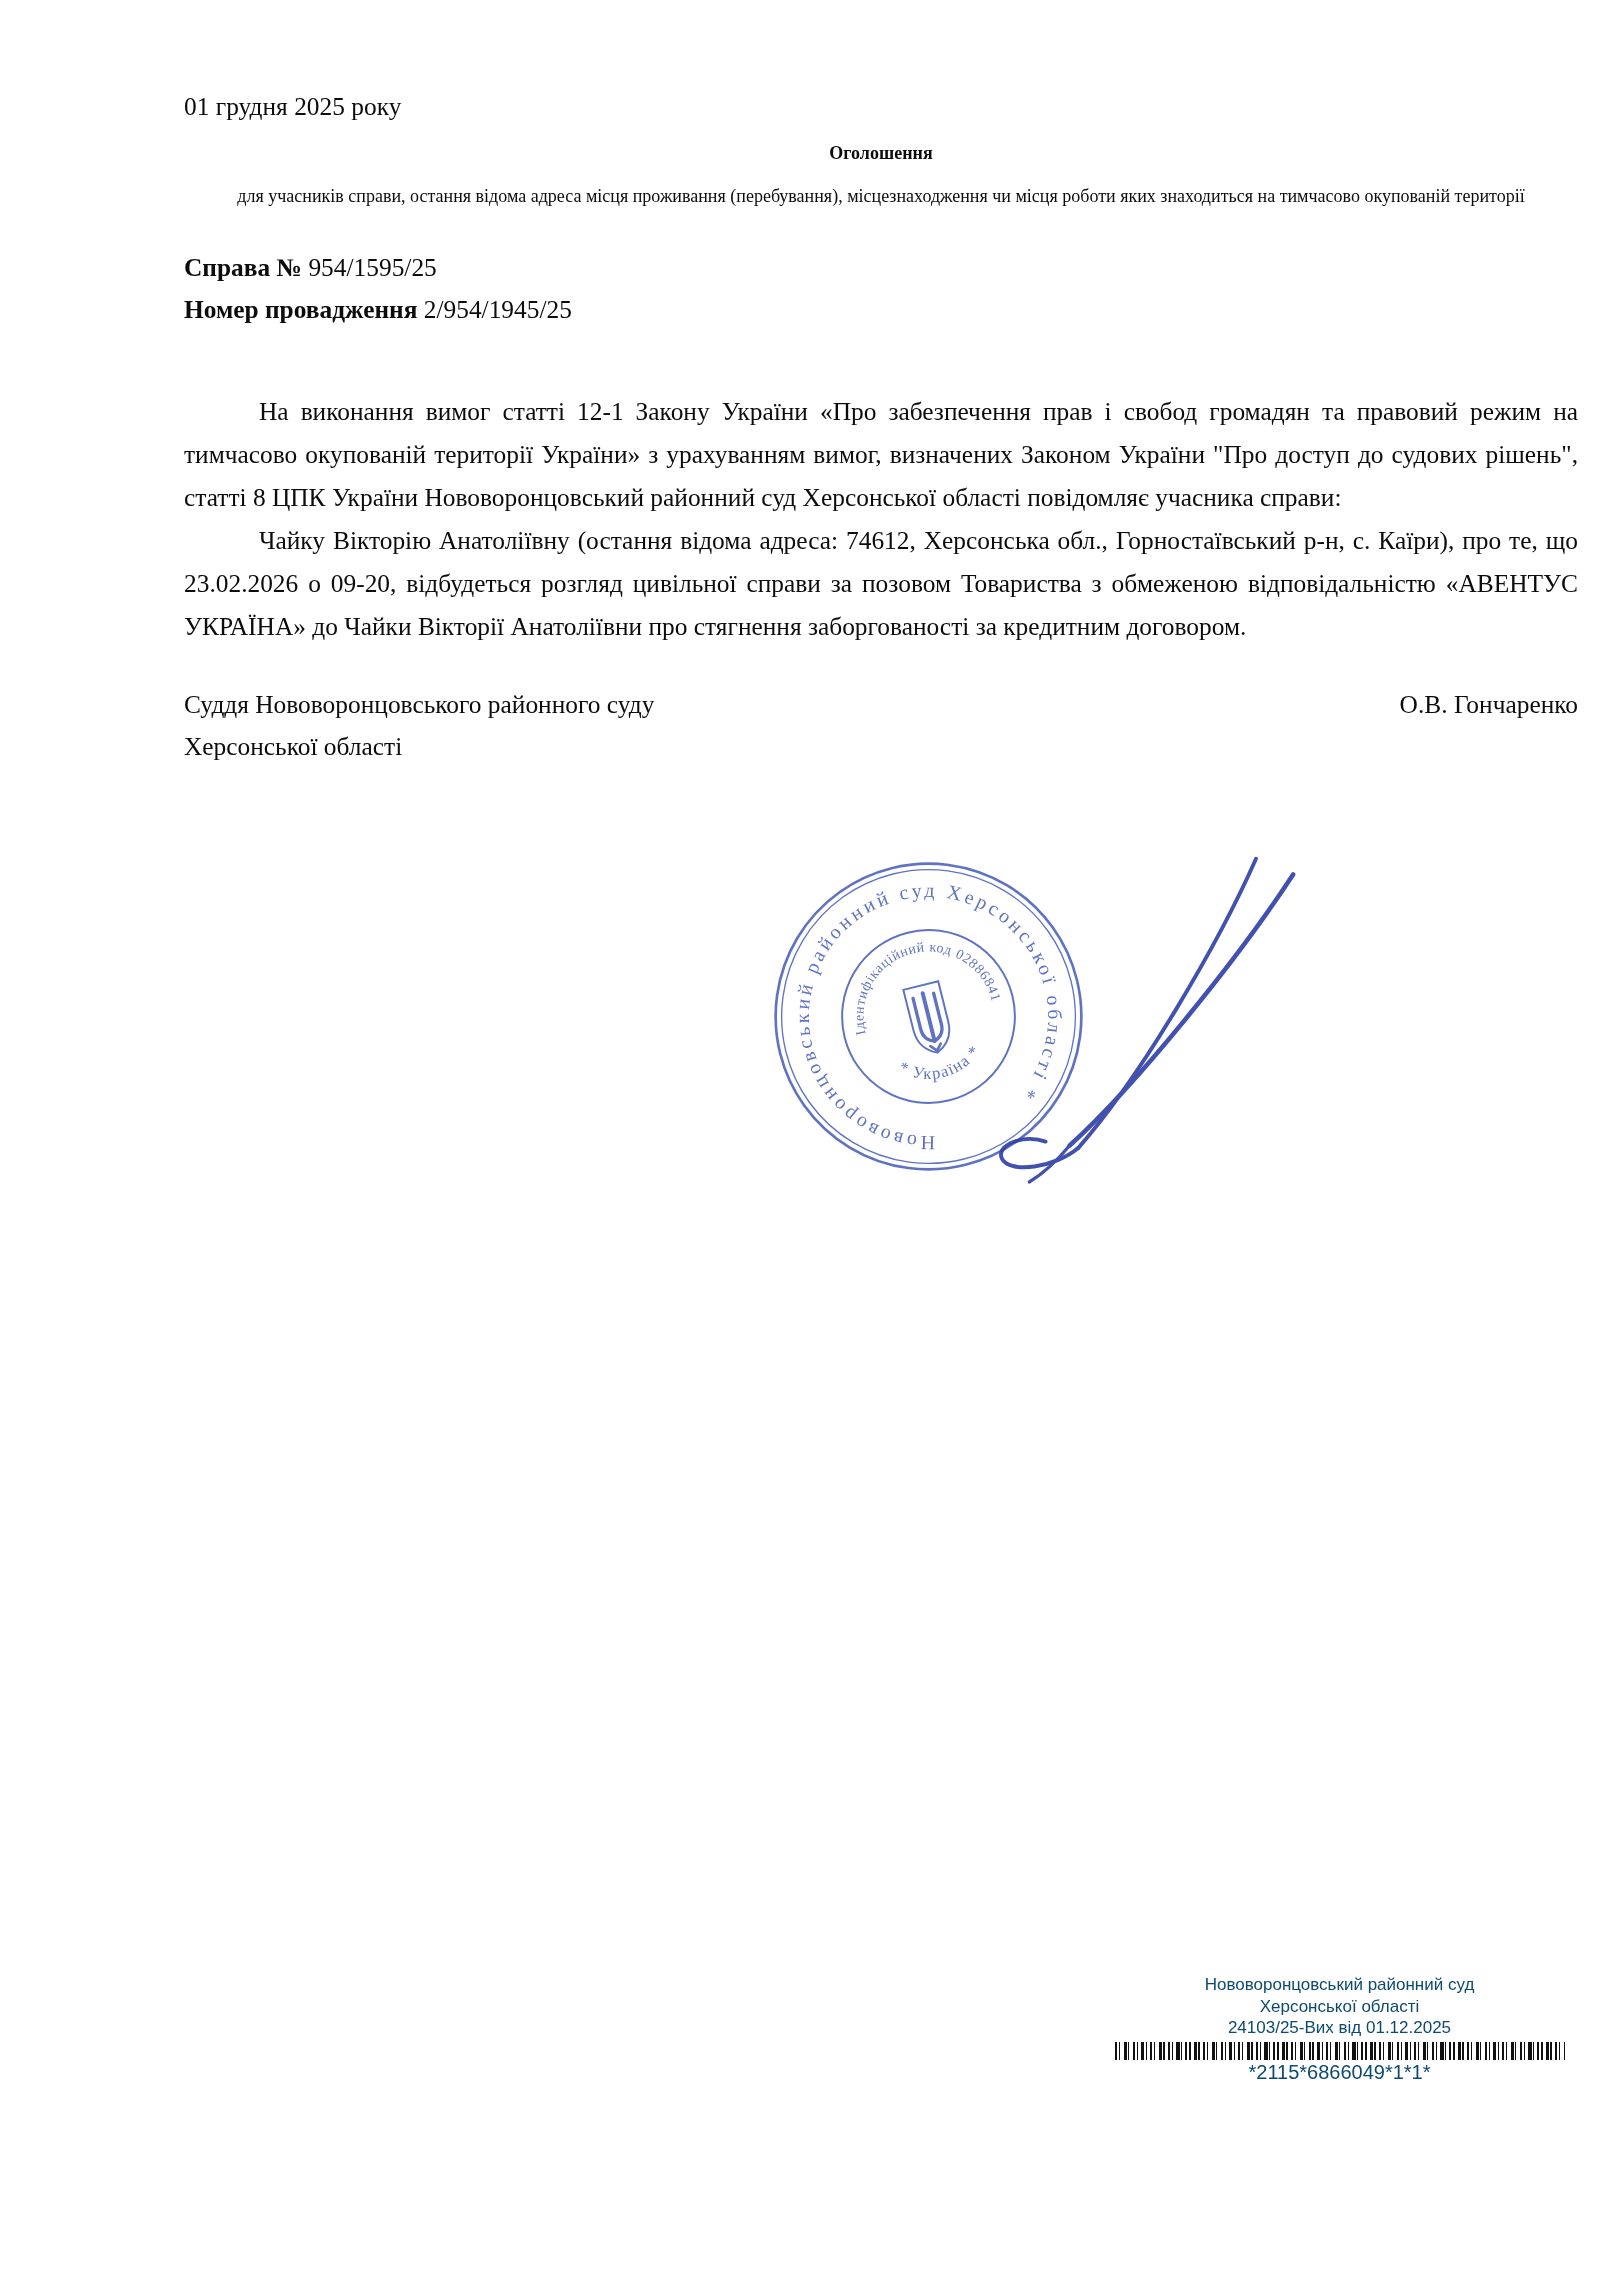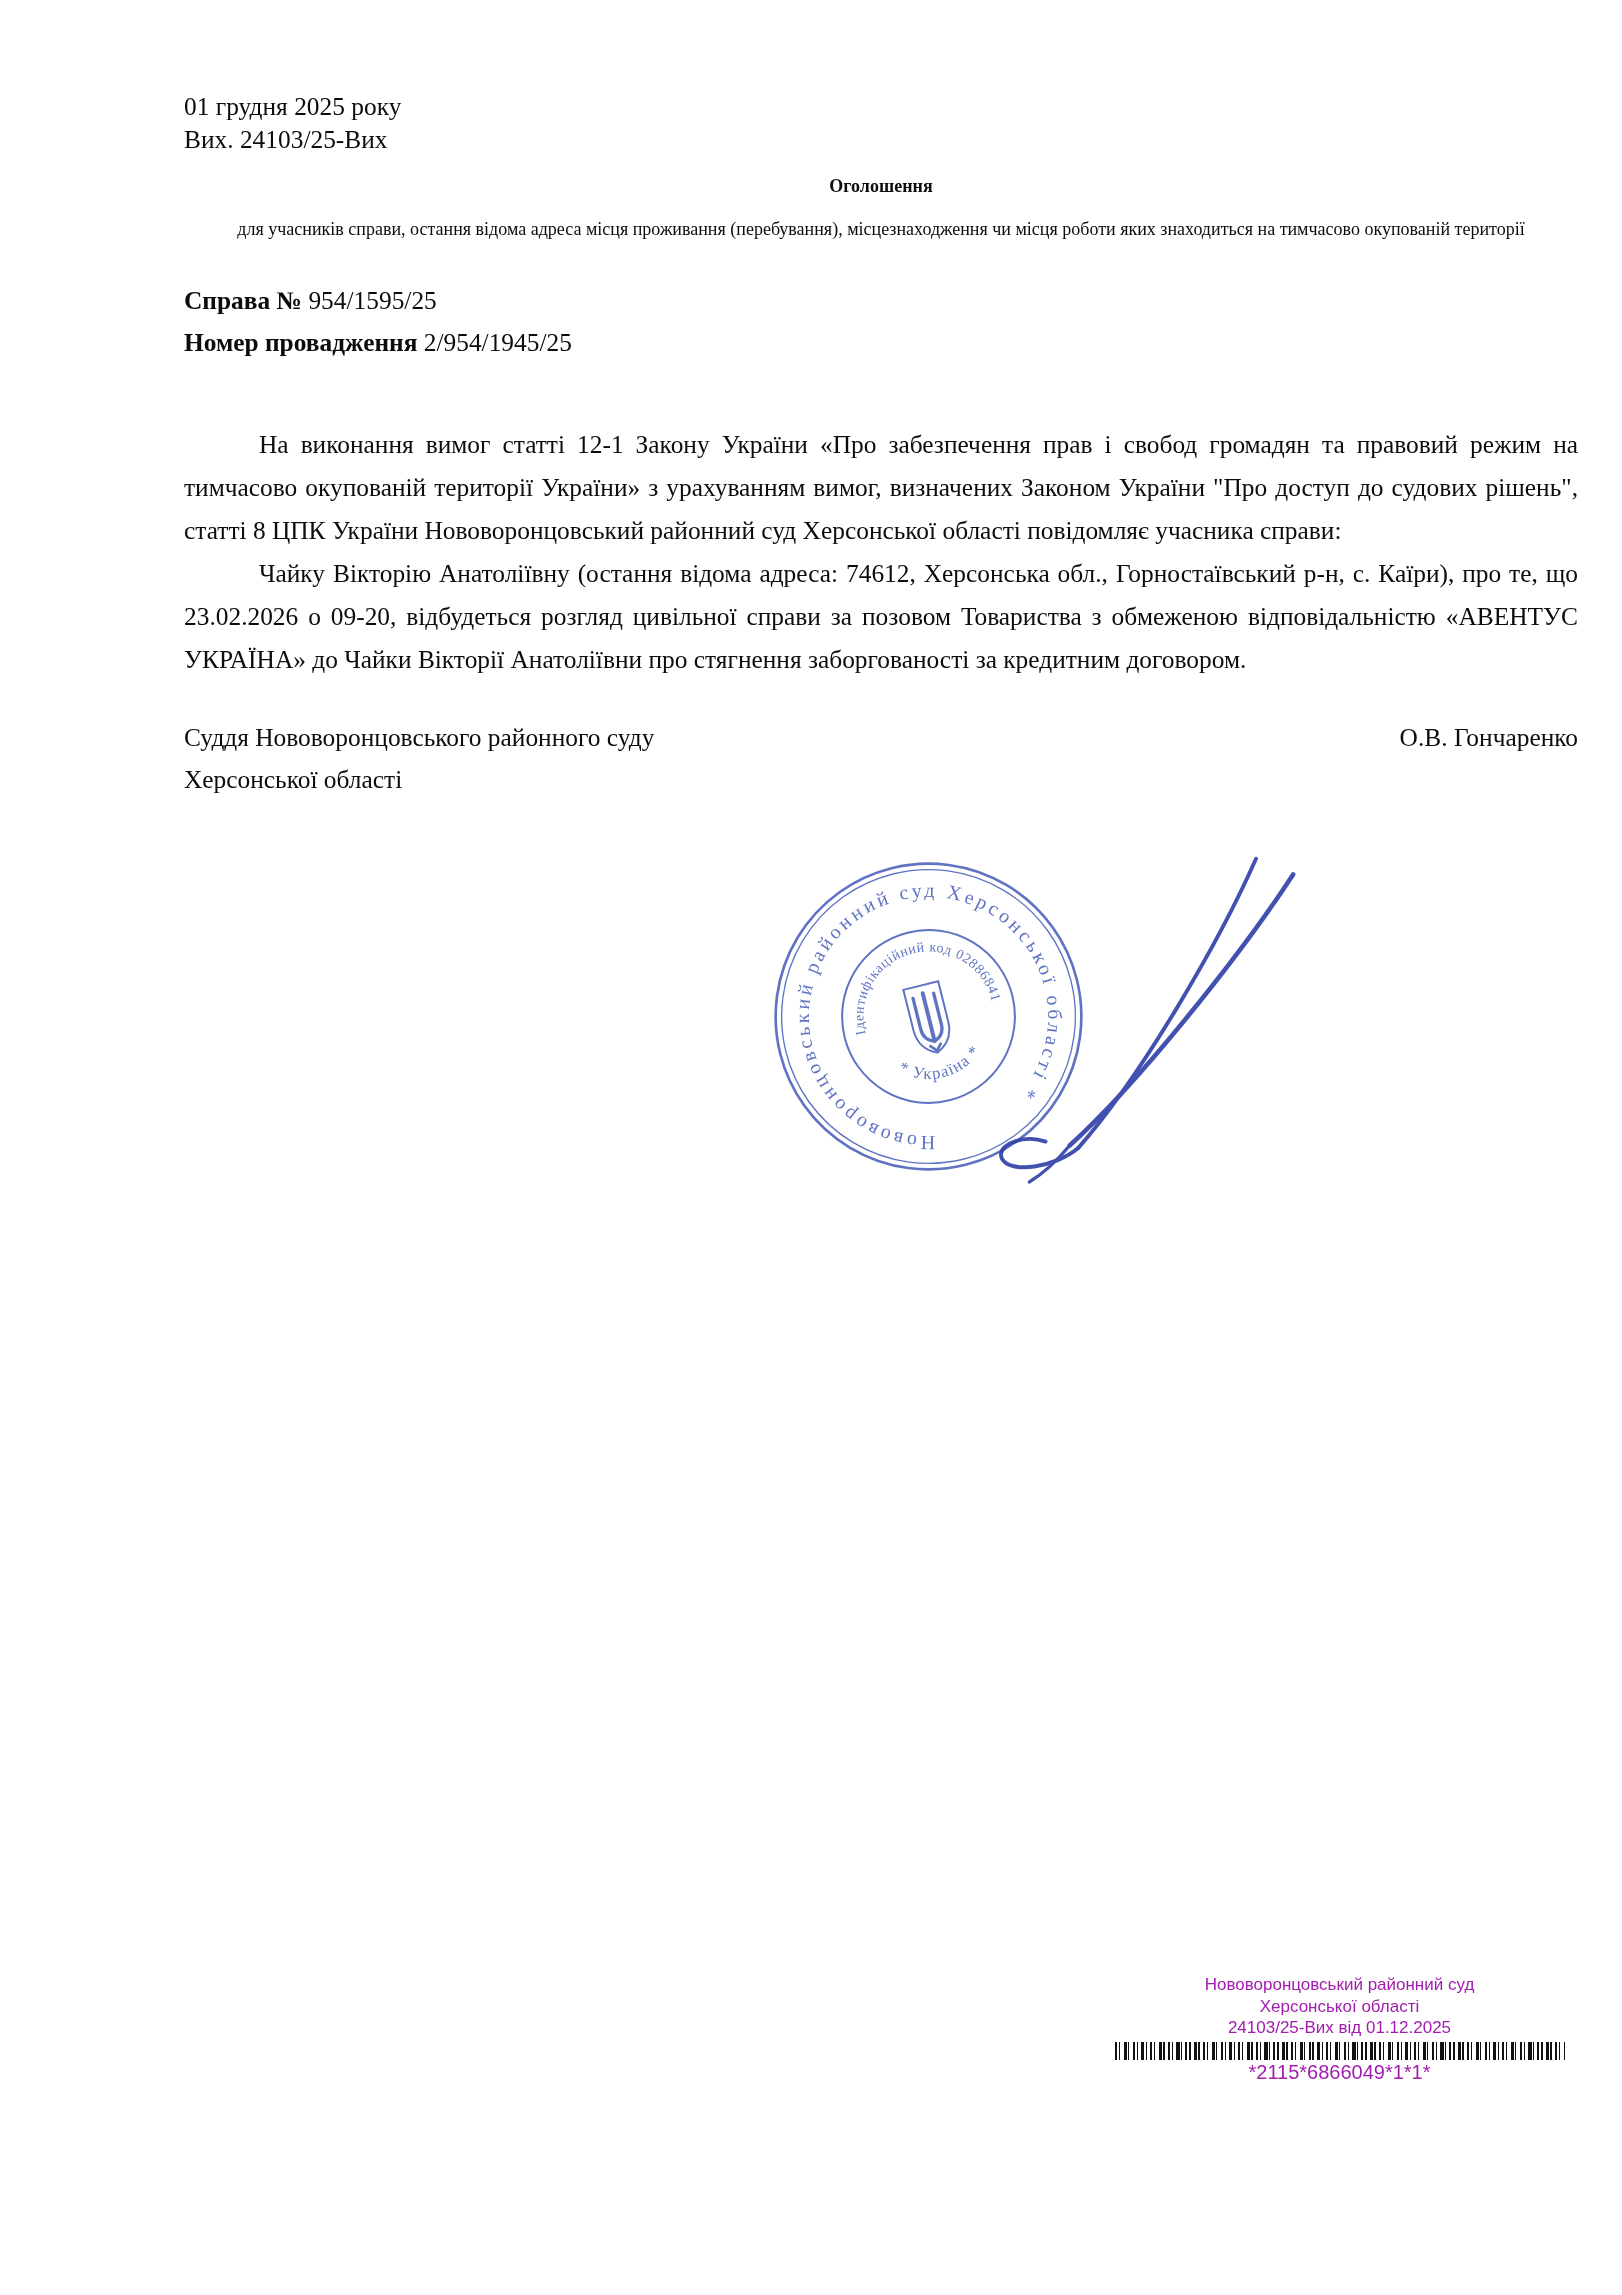--- a/index.html
+++ b/index.html
@@ -73,21 +73,21 @@
 
   .footer {
     position: absolute;
     left: 1082px;
     width: 515px;
     bottom: 7.8px;
     text-align: center;
     font-family: "Liberation Sans", sans-serif;
     font-size: 17px;
     line-height: 21.5px;
-    color: #a21caf;
+    color: #0c4a6e;
   }
   .barcode {
     width: 450px;
     height: 17.6px;
     margin: 3.3px auto 2px auto;
     background: repeating-linear-gradient(90deg,
       #111 0px, #111 2px,
       transparent 2px, transparent 3.9px,
       #111 3.9px, #111 5.2px,
       transparent 5.2px, transparent 8.5px,
@@ -103,21 +103,20 @@
 </style>
 </head>
 <body>
 
 <div class="page">
 
   <div class="content">
 
     <div class="ref-block">
       <div>01 грудня 2025 року</div>
-      <div>Вих. 24103/25-Вих</div>
     </div>
 
     <div class="doc-title">Оголошення</div>
     <div class="doc-subtitle">для учасників справи, остання відома адреса місця проживання (перебування), місцезнаходження чи місця роботи яких знаходиться на тимчасово окупованій території</div>
 
     <div class="case-block">
       <div class="case-line">
         <span class="b">Справа №</span>
         <span>954/1595/25</span>
       </div>

